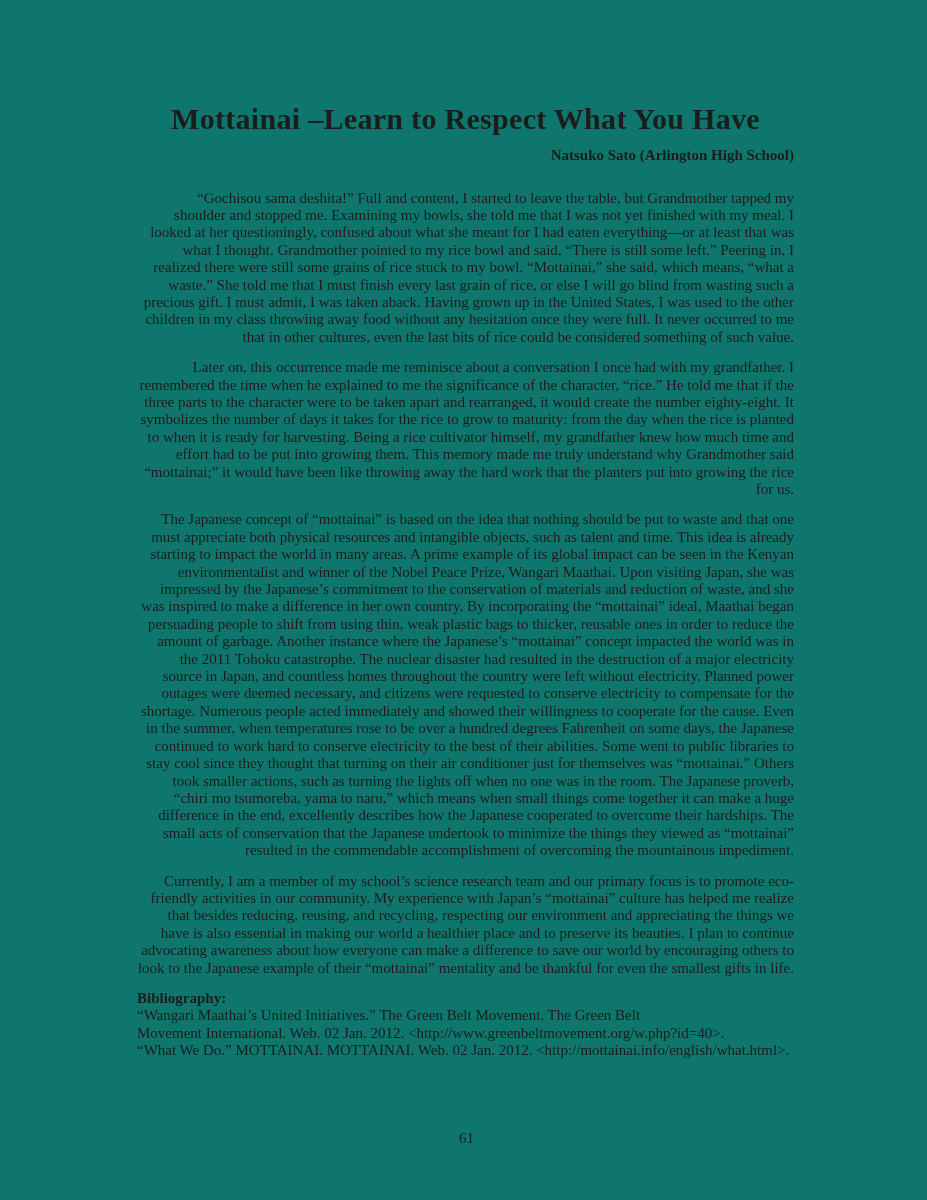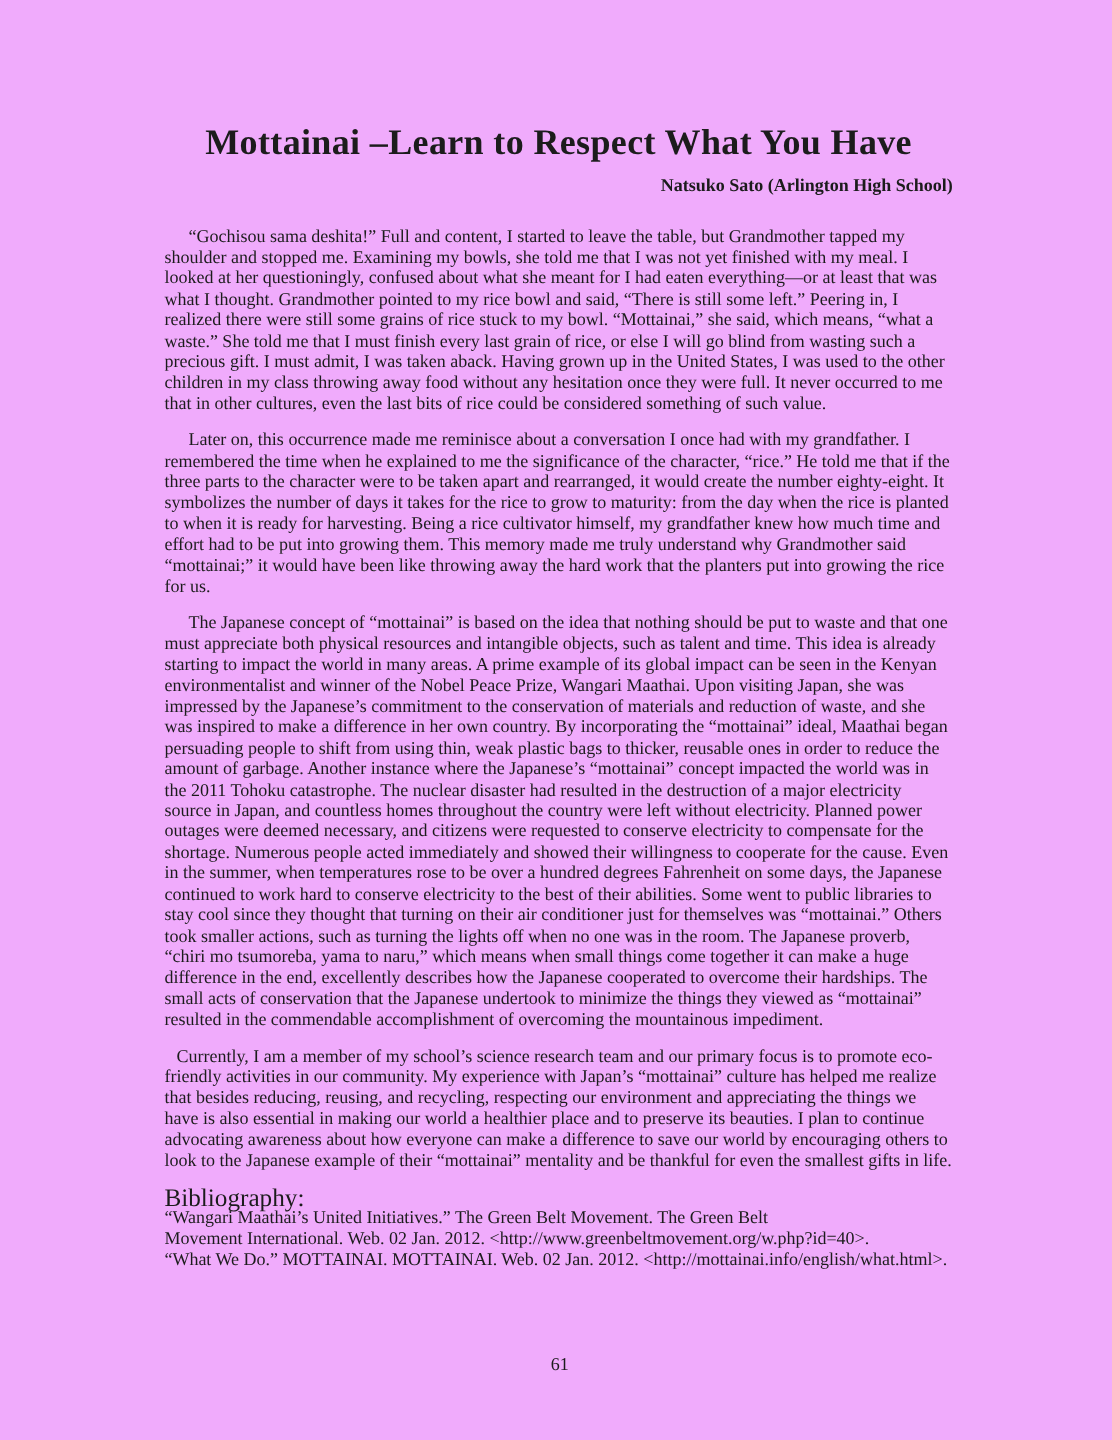--- a/index.html
+++ b/index.html
@@ -4,21 +4,21 @@
 <style>
   html, body {
     margin: 0;
     padding: 0;
     background: #ffffff;
   }
   .page {
     position: relative;
     width: 927px;
     height: 1200px;
-    background: #f0abfc;
+    background: #0f766e;
     overflow: hidden;
     font-family: "Liberation Serif", serif;
     color: #1c1c1c;
   }
   .content {
     position: absolute;
     left: 137px;
     top: 0;
     width: 657px;
   }
@@ -33,33 +33,33 @@
   .author {
     font-size: 15px;
     font-weight: 700;
     text-align: right;
     margin: 9px 0 0 0;
     line-height: 18px;
   }
   .para {
     font-size: 15px;
     line-height: 17.4px;
-    text-align: left;
+    text-align: right;
     text-indent: 20px;
     margin: 0 0 13px 0;
   }
   .para.first {
     margin-top: 26px;
   }
   .para.indent-sm {
     text-indent: 10px;
   }
   .bib-heading {
-    font-size: 21px;
-    font-weight: 400;
+    font-size: 15px;
+    font-weight: 700;
     line-height: 17.4px;
     margin: 2px 0 0 0;
   }
   .bib-line {
     font-size: 15px;
     line-height: 17.4px;
     margin: 0;
     white-space: nowrap;
   }
   .page-number {

